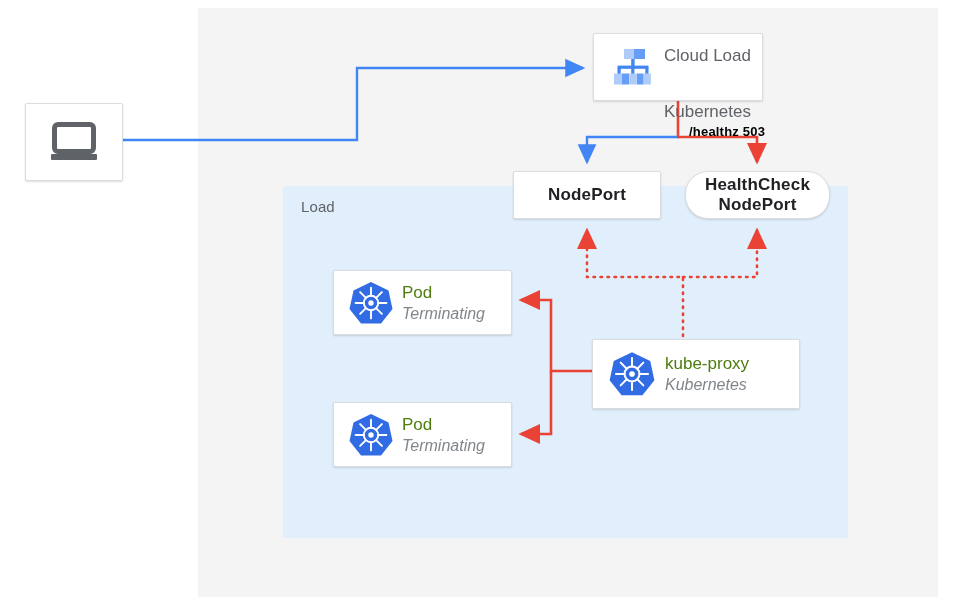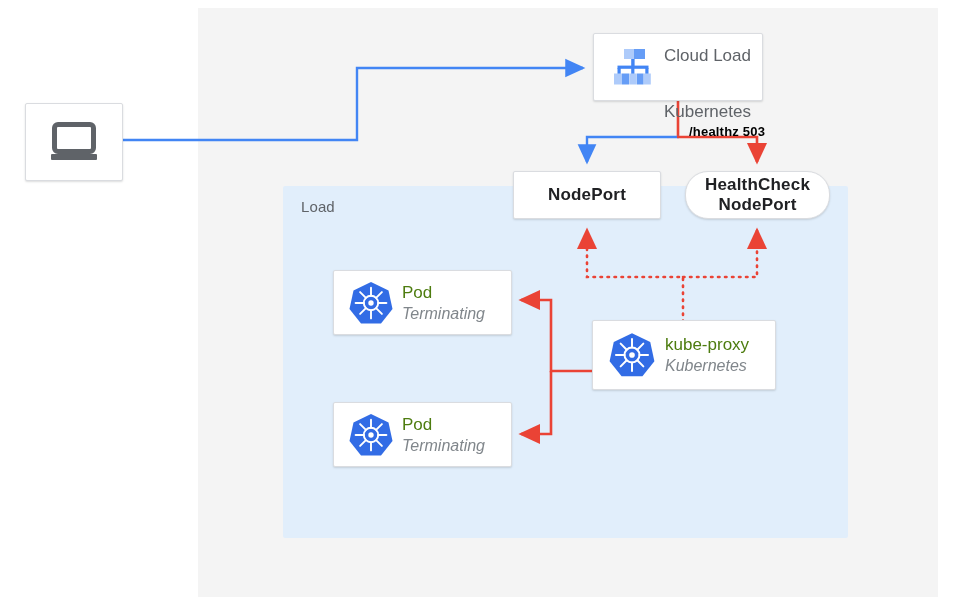--- a/index.html
+++ b/index.html
@@ -21,21 +21,21 @@
         box-shadow:0 1px 2px rgba(60,64,67,.18);}
 
   .laptop-card{left:25px;top:103px;width:98px;height:78px;}
   .lb-card{left:593px;top:33px;width:170px;height:68px;}
   .np-card{left:513px;top:171px;width:148px;height:48px;
            display:flex;align-items:center;justify-content:center;}
   .hc-card{left:685px;top:171px;width:145px;height:48px;
            display:flex;align-items:center;justify-content:center;border-radius:23px;}
   .pod-card1{left:333px;top:270px;width:179px;height:65px;}
   .pod-card2{left:333px;top:402px;width:179px;height:65px;}
-  .kp-card{left:592px;top:320px;width:184px;height:70px;padding-left:46px;}
+  .kp-card{left:592px;top:339px;width:208px;height:70px;padding-left:46px;}
 
   .np-text{font-size:17px;font-weight:bold;color:#202124;letter-spacing:.2px;}
   .hc-text{font-size:17px;font-weight:bold;color:#202124;text-align:center;
            line-height:20px;letter-spacing:.2px;}
 
   
   .cardrow{position:absolute;left:0;top:0;width:100%;height:100%;
            display:flex;align-items:center;}
   .ic{flex:0 0 auto;display:flex;align-items:center;justify-content:center;}
   .labels{display:flex;flex-direction:column;justify-content:center;}

